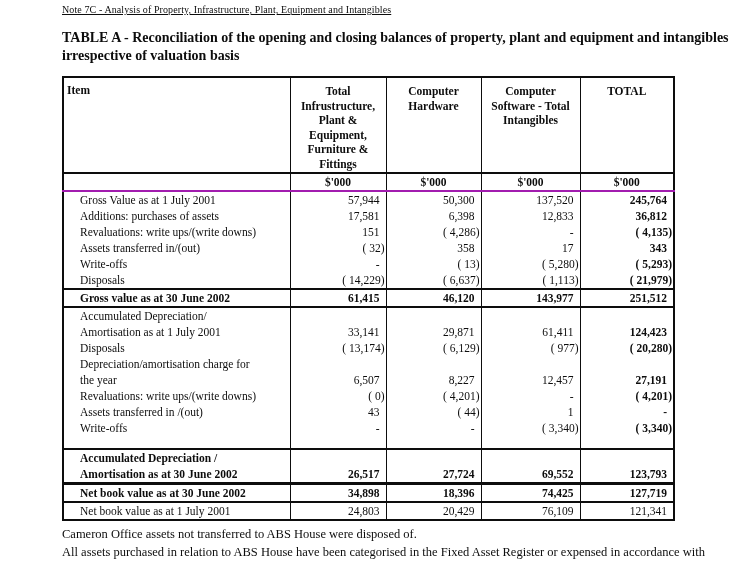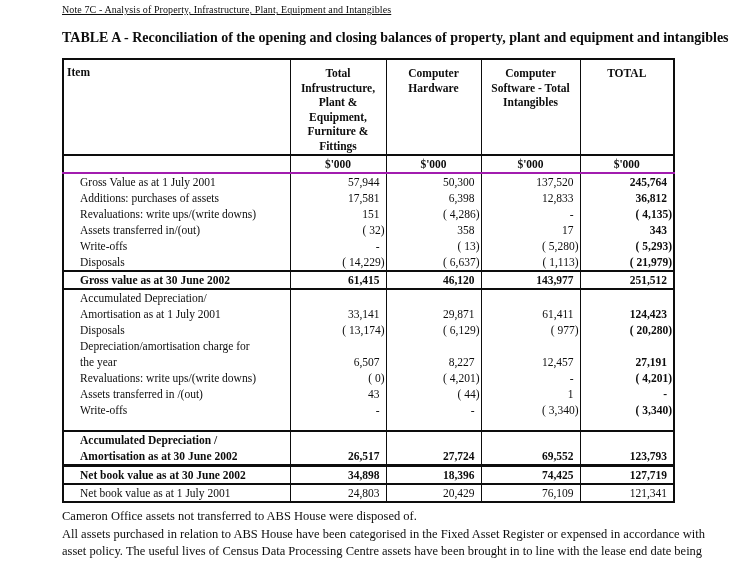--- a/index.html
+++ b/index.html
@@ -85,20 +85,21 @@
 </style>
 </head>
 <body>
 
 <div class="page">
 
   <div class="note-title">Note 7C - Analysis of Property, Infrastructure, Plant, Equipment and Intangibles</div>
 
   <div class="table-heading">
     <div>TABLE A - Reconciliation of the opening and closing balances of property, plant and equipment and intangibles</div>
+    <div>irrespective of valuation basis</div>
   </div>
 
   <table class="recon">
     <colgroup>
       <col class="c-item">
         <col class="c-v1">
         <col class="c-v2">
         <col class="c-v3">
         <col class="c-v4">
     </colgroup>

